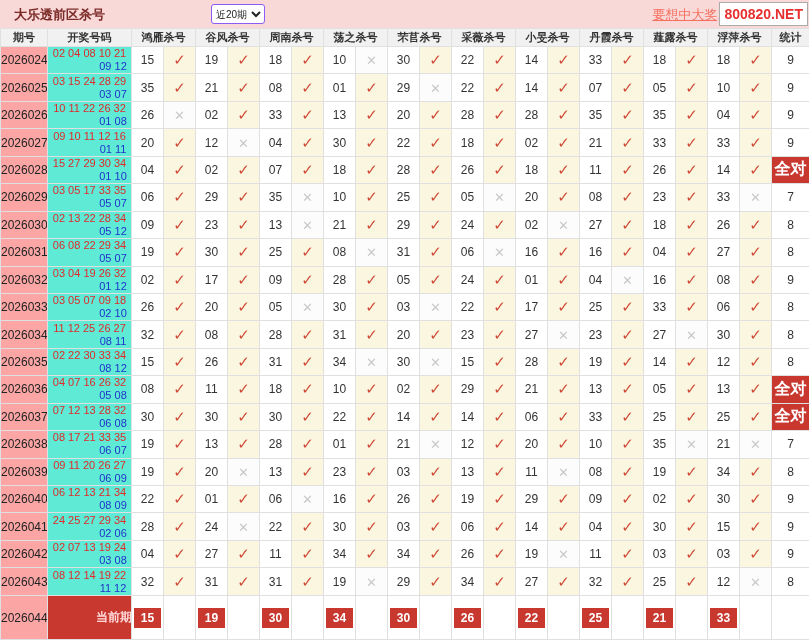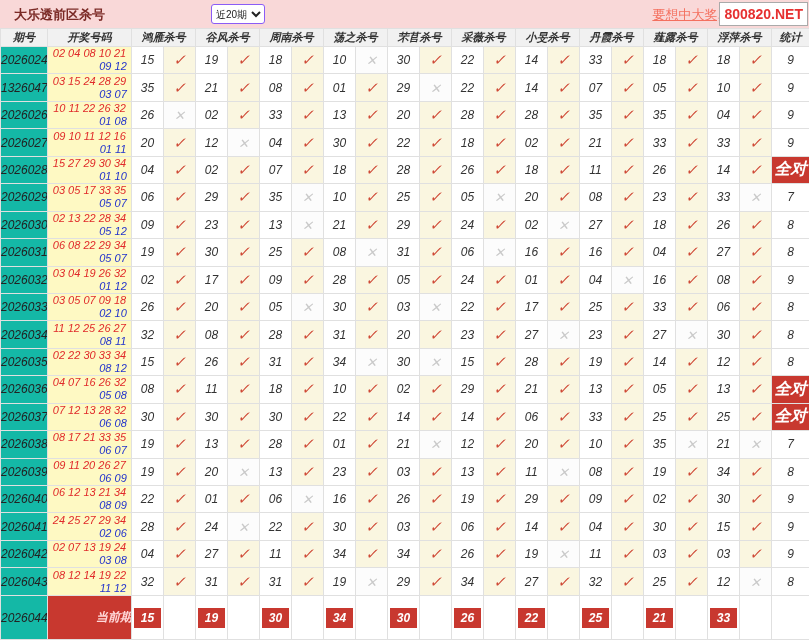--- a/index.html
+++ b/index.html
@@ -28,32 +28,32 @@
     font-size:13px; color:#f4705f; text-decoration:underline; cursor:pointer;
   }
   .sitebox {
     position:absolute; right:1px; top:2px;
     background:#ffffff; border:1px solid #aaa;
     color:#e63030; font-size:14px; font-weight:700;
     padding:2px 4px; line-height:18px; cursor:pointer;
   }
   table.kill {
     border-collapse:collapse; table-layout:fixed;
-    width:809px; height:612px;font-style:italic;
+    width:809px; height:612px;
   }
   .kill th, .kill td {
     border:1px solid #e0e0e0; padding:0; text-align:center;
     overflow:hidden; white-space:nowrap; vertical-align:middle;
   }
   .kill thead th {
     background:#f1f1f1; font-size:11px; font-weight:700; color:#333;
     height:18px;
   }
-  td.period { background:#14b8a6; font-size:12px; color:#222; }
-  td.draw { background:#fef9c3; }
+  td.period { background:#fca5a5; font-size:12px; color:#222; }
+  td.draw { background:#5eead4; }
   td.draw .front { color:#e02a2a; font-size:11px; line-height:13px; }
   td.draw .back  { color:#2233cc; font-size:11px; line-height:13px;margin-left:47px; }
   td.num  { font-size:12px; color:#333; background:#fff; }
   td.icon.hit  { background:#faf6e0; }
   td.icon.miss { background:#fcfcfc; }
   .check { color:#cf4936; font-size:15px; line-height:1; }
   .cross { color:#c9c9c9; font-size:13px; line-height:1; }
   td.stat { font-size:12px; color:#333; background:#fff; }
   td.stat.perfect { background:#c8382f; color:#ffffff; font-size:16px; font-weight:700; }
   tr.current { height:44px;margin-left:28px; }
@@ -143,21 +143,21 @@
         <td class="icon hit"><span class="check">✓</span></td>
         <td class="num">33</td>
         <td class="icon hit"><span class="check">✓</span></td>
         <td class="num">18</td>
         <td class="icon hit"><span class="check">✓</span></td>
         <td class="num">18</td>
         <td class="icon hit"><span class="check">✓</span></td>
         <td class="stat">9</td>
       </tr>
       <tr>
-        <td class="period">1326047</td>
+        <td class="period">2026025</td>
         <td class="draw">
           <div class="front">03 15 24 28 29</div>
           <div class="back">03 07</div>
         </td>
         <td class="num">35</td>
         <td class="icon hit"><span class="check">✓</span></td>
         <td class="num">21</td>
         <td class="icon hit"><span class="check">✓</span></td>
         <td class="num">08</td>
         <td class="icon hit"><span class="check">✓</span></td>

